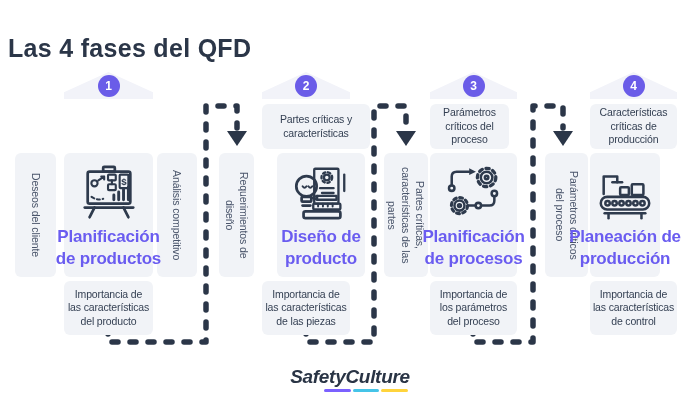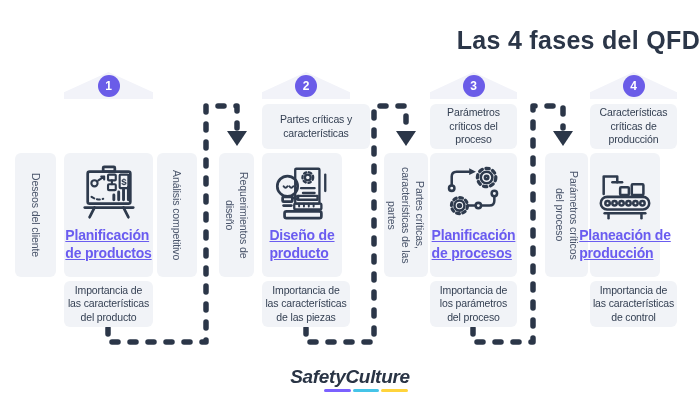--- a/index.html
+++ b/index.html
@@ -1,60 +1,60 @@
 <!DOCTYPE html>
 <html><head>
 <meta charset="utf-8">
 <style>
   html,body { margin:0; padding:0; background:#fff; }
   .canvas {
     position:relative; width:700px; height:400px; background:#ffffff;
     font-family:"Liberation Sans", sans-serif; overflow:hidden;
   }
   .page-title {
-    position:absolute; top:26px; left:0; right:0; margin:0;
-    text-align:right; font-size:25px; font-weight:700;
+    position:absolute; top:26px; left:0; right:0; margin:8px;
+    text-align:left; font-size:25px; font-weight:700;
     color:#2b3648; letter-spacing:.3px;
   }
   .connectors { position:absolute; left:0; top:0; }
   .phase { position:absolute; top:72px; height:256px; }
   .pent {
     position:absolute; top:0; height:27px; background:#f2f3f9;
     clip-path:polygon(50% 0%,100% 75%,100% 100%,0% 100%,0% 75%);
   }
   .badge {
     position:absolute; top:3px; width:22px; height:22px; border-radius:50%;
     background:#6a5ce8; color:#ffffff; font-size:12px; font-weight:700;
     display:flex; align-items:center; justify-content:center; z-index:3;
   }
   .box {
     position:absolute; background:#f1f3f7; border-radius:6px;
     display:flex; align-items:center; justify-content:center;
     text-align:center; color:#333f52; font-size:10.5px; line-height:1.28;
     letter-spacing:-.15px; white-space:pre;
   }
   .topbox { top:32px; height:45px; }
-  .botbox { top:209px; height:46px; }
+  .botbox { top:209px; height:54px; }
   .strip {
     position:absolute; top:81px; height:124px; background:#f1f3f7; border-radius:6px;
     display:flex; align-items:center; justify-content:center;
   }
   .strip span {
     writing-mode:vertical-rl; text-orientation:mixed;
     font-size:10.5px; color:#4a556b; letter-spacing:-.1px;
     line-height:1.35; white-space:pre; text-align:center;
   }
   .card {
     position:absolute; top:81px; height:124px; background:#f1f3f7; border-radius:6px;
     display:flex; flex-direction:column; align-items:center;
   }
   .card svg { margin-top:9px; flex:0 0 auto; }
   .card-title {
-    margin-top:2px; font-size:14px; font-weight:700; color:#6a5cf0;
-    line-height:1.3; white-space:pre; letter-spacing:-.2px;text-decoration:underline;
+    margin-top:2px; font-size:17px; font-weight:700; color:#6a5cf0;
+    text-align:center; line-height:1.3; white-space:pre; letter-spacing:-.2px;
   }
   .logo {
     position:absolute; top:366px; left:0; right:0; text-align:center;
   }
   .logo-text {
     font-size:19px; font-weight:700; font-style:italic; color:#293445; letter-spacing:-.3px;
   }
   .logo-underline {
     width:84px; margin:1px auto 0; transform:translateX(16px);
     display:flex; gap:2px;
@@ -122,21 +122,21 @@
 
   <section class="phase" style="left:219px;width:131px">
     <div class="strip" style="left:0;width:35px">
       <span>Requerimientos de
 diseño</span>
     </div>
     <div class="pent" style="left:43px;width:88px"></div>
     <div class="badge" style="left:76px">2</div>
     <div class="box topbox" style="left:43px;width:108px">Partes críticas y
 características</div>
-    <div class="card" style="left:43px;width:80px">
+    <div class="card" style="left:58px;width:88px">
       <svg width="62" height="62" viewBox="0 0 64 64">
         <g class="icon-stroke" style="stroke-width:2.4">
           <rect x="25" y="7" width="25" height="36" rx="1"></rect>
           <line x1="56" y1="13" x2="56" y2="30"></line>
           <circle cx="38" cy="16" r="3"></circle>
           <circle cx="38" cy="16" r="5.5" stroke-dasharray="2.5 2.8"></circle>
           <line x1="31" y1="27" x2="45" y2="27"></line>
           <line x1="33" y1="32" x2="45" y2="32"></line>
         </g>
         <g class="icon-stroke">
@@ -160,21 +160,21 @@
   </section>
 
   <section class="phase" style="left:384px;width:133px">
     <div class="strip" style="left:0;width:44px">
       <span>Partes críticas,
 características de las
 partes</span>
     </div>
     <div class="pent" style="left:46px;width:87px"></div>
     <div class="badge" style="left:78.5px">3</div>
-    <div class="box topbox" style="left:46px;width:87px">Parámetros
+    <div class="box topbox" style="left:46px;width:79px">Parámetros
 críticos del
 proceso</div>
     <div class="card" style="left:46px;width:87px">
       <svg width="62" height="62" viewBox="0 0 64 64">
         <g class="icon-stroke" style="stroke-width:2.6">
           <circle cx="45" cy="16" r="6"></circle>
           <circle cx="45" cy="16" r="1.8"></circle>
           <circle cx="45" cy="16" r="9.5" stroke-dasharray="3.4 3.9" style="stroke-width:3.4"></circle>
           <circle cx="17" cy="45" r="5.2"></circle>
           <circle cx="17" cy="45" r="1.5"></circle>

